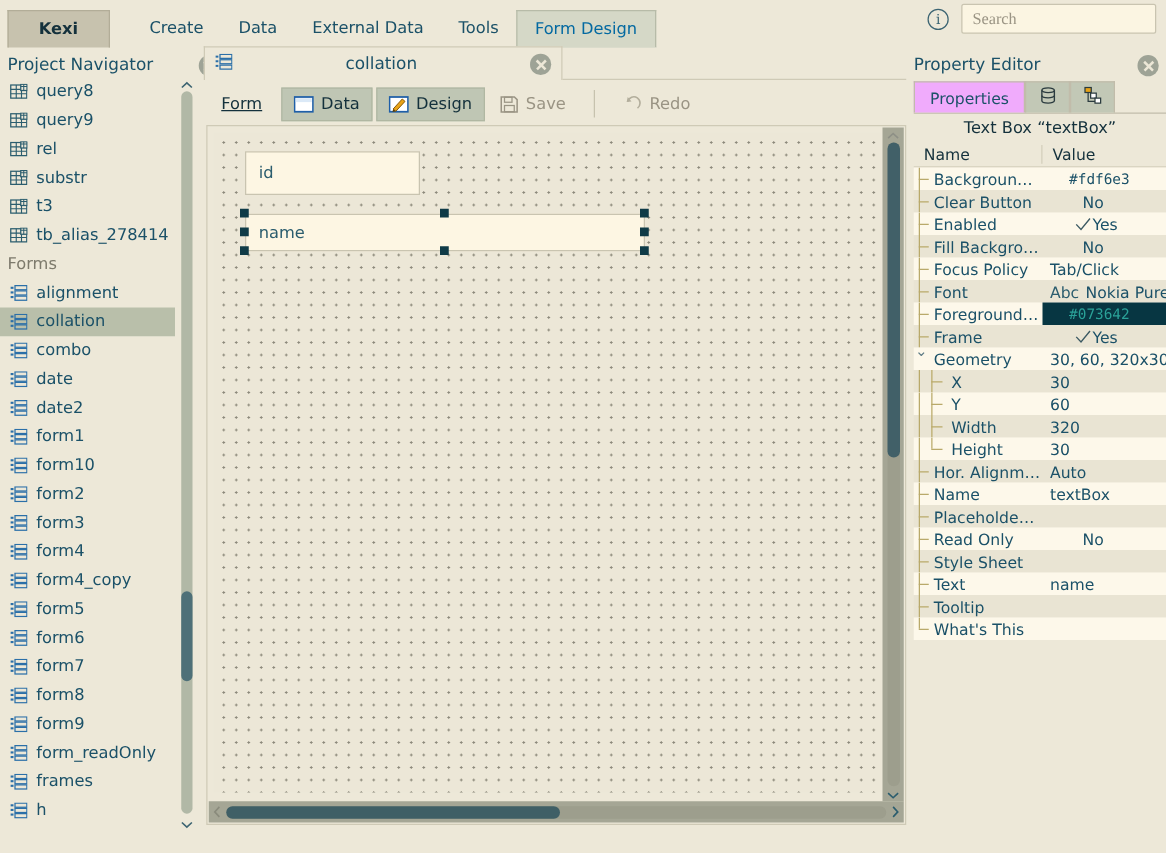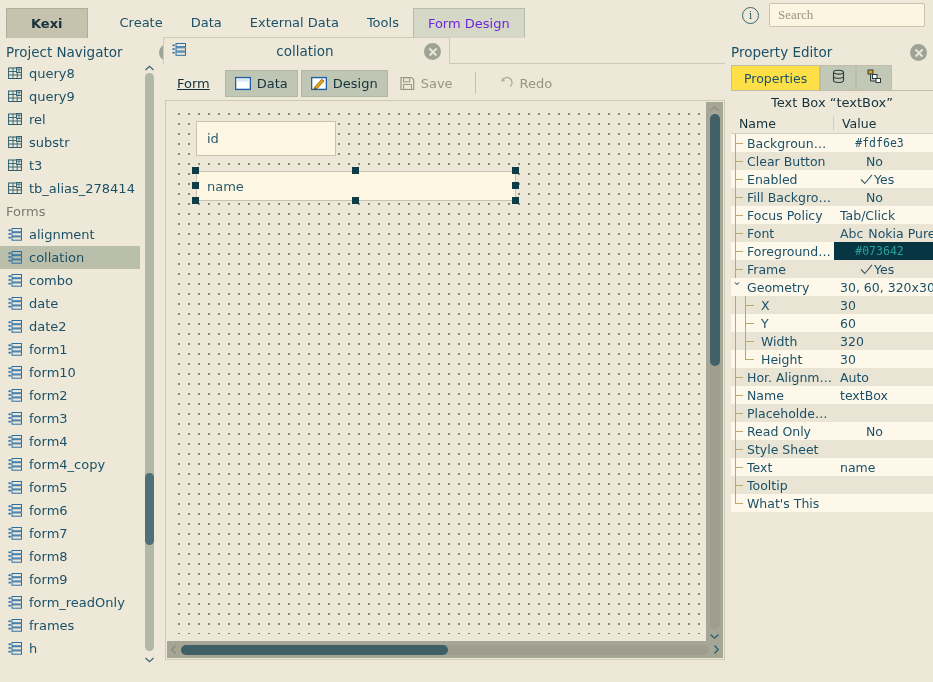--- a/index.html
+++ b/index.html
@@ -33,21 +33,21 @@
     background: #c7c2ae; color: #14313c; font-weight: bold;
     border: 1px solid #b2ad98;
     border-bottom: none;
     padding: 0 24px;
     margin-right: 18px;
   }
   .rtab.active {
     background: #d5d8c7;
     border: 1px solid #b7bba8;
     border-bottom: 1px solid #d5d8c7;
-    color: #6d28d9;
+    color: #0369a1;
   }
   .ribbon-right {
     position: absolute; right: 8px; top: 3px;
     display: flex; align-items: center; gap: 10px;
   }
   .info-icon {
     width: 17px; height: 17px; border-radius: 50%;
     border: 1.3px solid #3c6472;
     display: flex; align-items: center; justify-content: center;
     font-size: 11px; font-family: "DejaVu Serif", serif; color: #3c6472;
@@ -231,21 +231,21 @@
   .pe {
     position: absolute; left: 731px; top: 64px; width: 202px; height: 600px;
   }
   .pe-tabs { display: flex; align-items: flex-end; height: 26px; }
   .pe-tab {
     height: 25px; display: flex; align-items: center; justify-content: center;
     font-size: 12.5px; color: #1b5168;
     border: 1px solid #c1bcaa; border-bottom: none;
     cursor: default;
   }
-  .pe-tab.lbl { padding: 0 12px; background: #fde047; }
+  .pe-tab.lbl { padding: 0 12px; background: #f0abfc; }
   .pe-tab.ico { width: 36px; background: #c2c8b6; }
   .pe-tabs-rule { height: 1px; background: #c1bcaa; }
 
   .pe-subtitle {
     height: 22px; display: flex; align-items: center; justify-content: center;
     font-size: 13px; color: #14313c;
   }
   .pe-header {
     display: flex; height: 21px; align-items: center;
     border-bottom: 1px solid #d3cebb;

